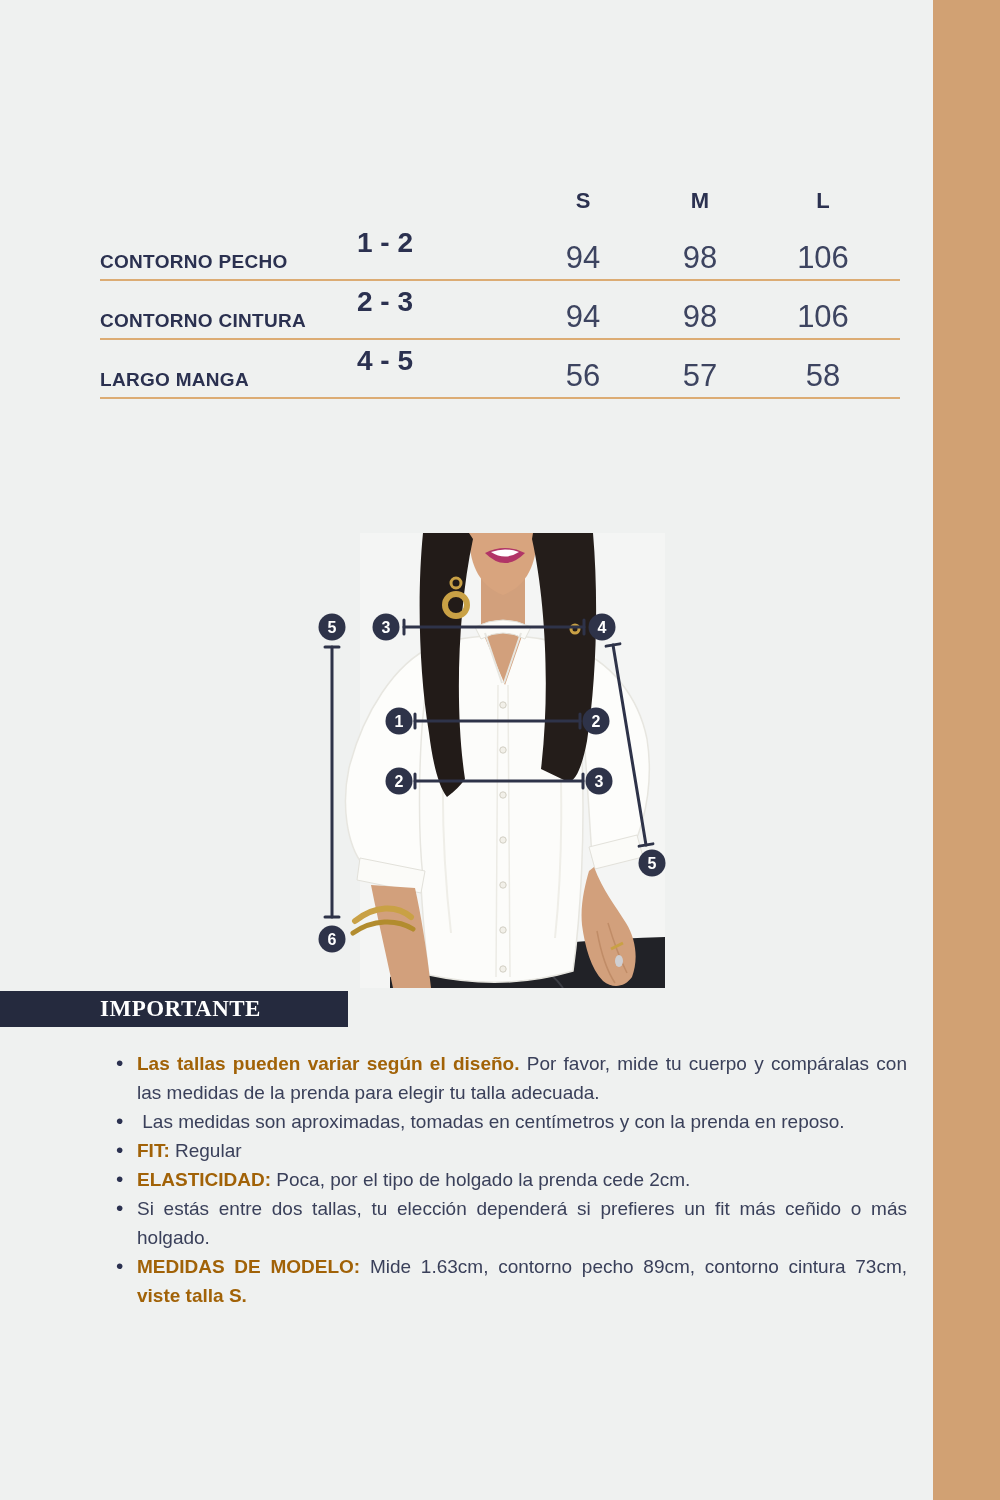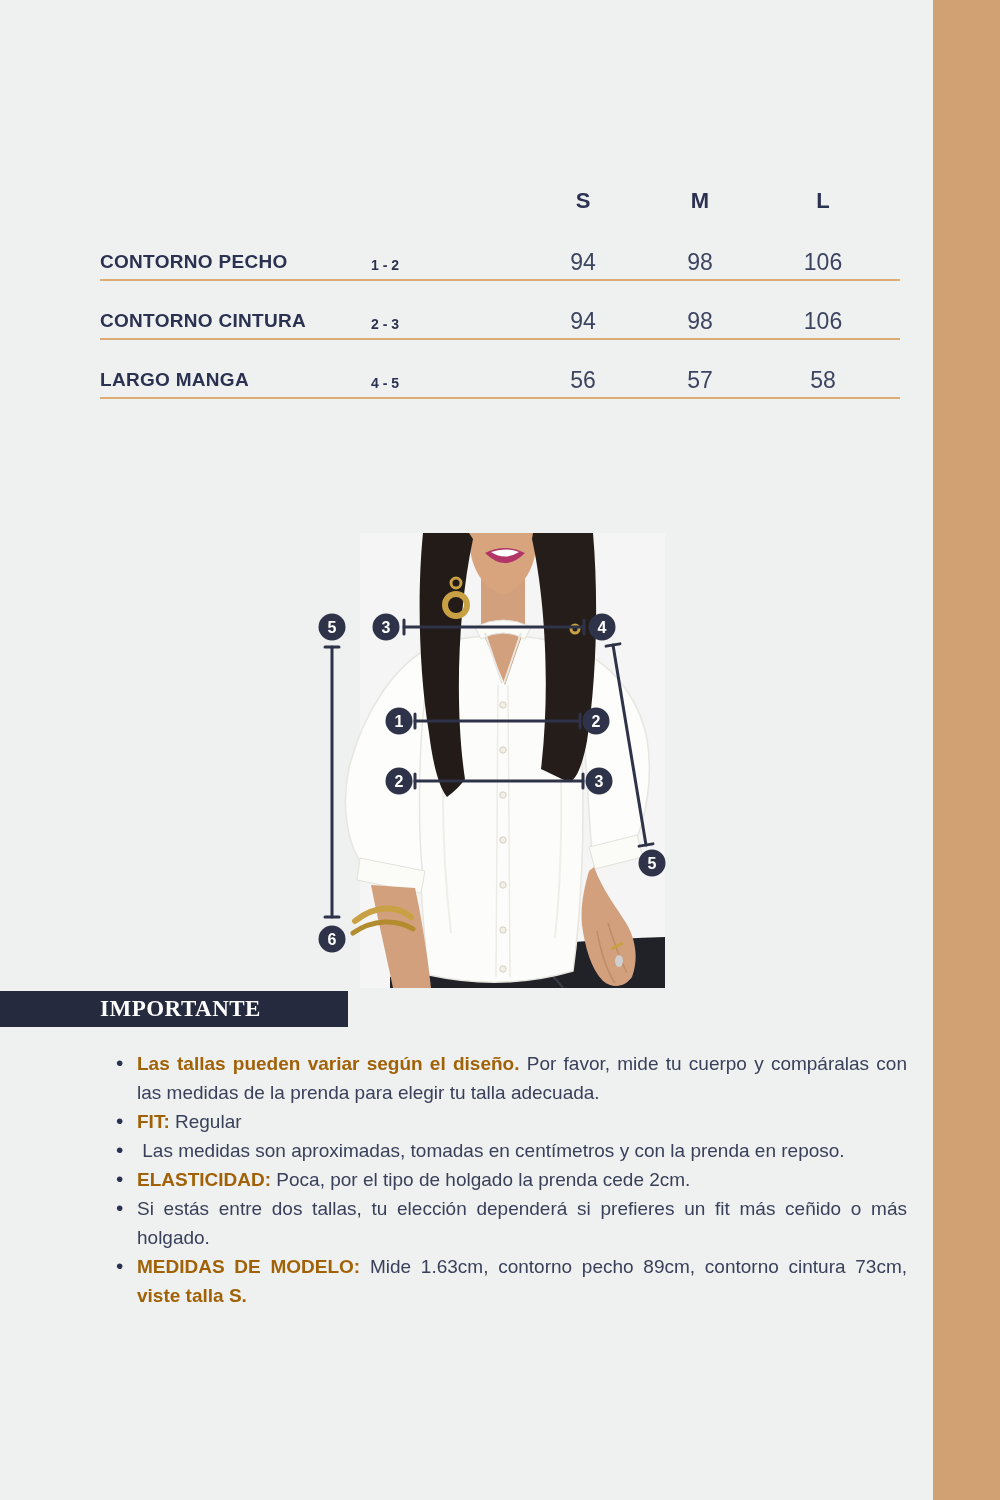--- a/index.html
+++ b/index.html
@@ -20,26 +20,26 @@
   .colhead{
     position:absolute; top:0; transform:translateX(-50%);
     font-size:22px; font-weight:700; color:var(--navy);
   }
   .trow{position:relative; height:57px; border-bottom:2px solid var(--rule);}
   .trow .label{
     position:absolute; left:0; bottom:6px;
     font-size:19px; font-weight:700; color:var(--navy); letter-spacing:0.3px;
   }
   .trow .range{
-    position:absolute; bottom:6px; transform:translateX(-50%);
-    font-size:14px; font-weight:600; color:var(--navy);
+    position:absolute; bottom:20px; transform:translateX(-50%);
+    font-size:28px; font-weight:600; color:var(--navy);
   }
   .trow .val{
     position:absolute; bottom:3px; transform:translateX(-50%);
-    font-size:23px; font-weight:400; color:#3d4460;
+    font-size:31px; font-weight:400; color:#3d4460;
   }
 
   
   .figure{position:absolute; left:335px; top:533px; width:330px; height:455px; z-index:1;}
   .measure-svg{position:absolute; left:0; top:0; width:1000px; height:1500px; z-index:5; pointer-events:none;}
   .measure-svg line{stroke:var(--badge); stroke-width:3; stroke-linecap:round;}
   .badge{
     position:absolute; width:27px; height:27px; border-radius:50%;
     background:var(--badge); color:#ffffff; font-size:16px; font-weight:700;
     display:flex; align-items:center; justify-content:center;
@@ -172,20 +172,20 @@
       <div class="badge" style="left: 652px; top: 863px;">5</div>
       <div class="badge" style="left: 332px; top: 939px;">6</div>
     </div>
 
   <div class="importante">
     <span>IMPORTANTE</span>
   </div>
 
   <ul class="notes">
       <li><span class="b">Las tallas pueden variar según el diseño.</span><span> Por favor, mide tu cuerpo y compáralas con las medidas de la prenda para elegir tu talla adecuada.</span></li>
+      <li><span>&nbsp;Las medidas son aproximadas, tomadas en centímetros y con la prenda en reposo.</span></li>
       <li><span class="b">FIT:</span><span> Regular</span></li>
-      <li><span>&nbsp;Las medidas son aproximadas, tomadas en centímetros y con la prenda en reposo.</span></li>
       <li><span class="b">ELASTICIDAD:</span><span> Poca, por el tipo de holgado la prenda cede 2cm.</span></li>
       <li><span>Si estás entre dos tallas, tu elección dependerá si prefieres un fit más ceñido o más holgado.</span></li>
       <li><span class="b">MEDIDAS DE MODELO:</span><span> Mide 1.63cm, contorno pecho 89cm, contorno cintura 73cm, </span><span class="b">viste talla S.</span></li>
     </ul>
 
 </div>
 
 </body></html>

